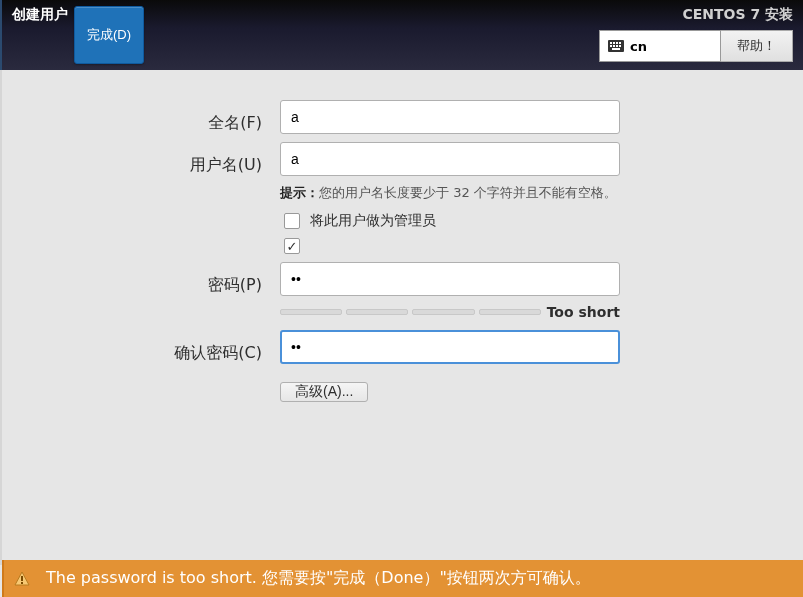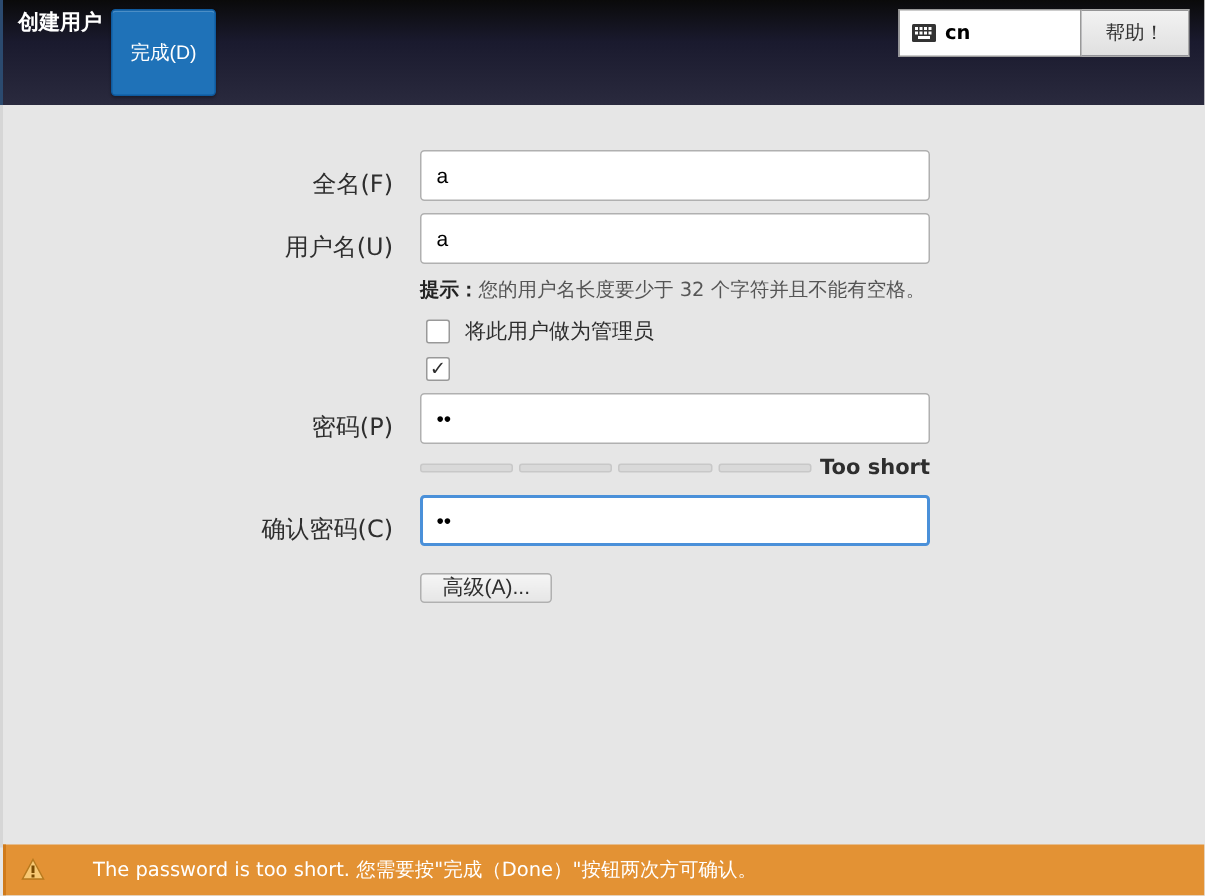--- a/index.html
+++ b/index.html
@@ -142,39 +142,40 @@
   cursor: pointer;
   color: #2e2e2e;
 }
 .warning-bar {
   position: absolute;
   bottom: 0;
   left: 2px;
   right: 0;
   background: #e39234;
   color: #fff;
-  font-size: 13px;
+  font-size: 16px;
   padding: 8px 10px;
   display: flex;
   align-items: center;
-  gap: 32px;
+  gap: 16px;
   border-left: 2px solid #d07a1a;
 }
 .warn-icon svg { width: 16px; height: 16px; display: block; }
 .left-border { position: absolute; left: 0; top: 70px; bottom: 32px; width: 2px; background: #d6d6d6; }
 </style>
 </head>
 <body>
 
 <div class="header">
   <div class="header-left">
     <div class="title">创建用户</div>
     <button class="done-btn">完成(D)</button>
   </div>
   <div class="header-right">
+    <div class="subtitle">CENTOS 7 安装</div>
     <div class="header-bar">
       <div class="kb-box">
         <span class="kb-icon">
           <svg viewBox="0 0 16 12">
               <rect x="0" y="0" width="16" height="12" rx="1" fill="#333"></rect>
               <rect x="2" y="2" width="2" height="2" fill="#fff"></rect>
               <rect x="5" y="2" width="2" height="2" fill="#fff"></rect>
               <rect x="8" y="2" width="2" height="2" fill="#fff"></rect>
               <rect x="11" y="2" width="2" height="2" fill="#fff"></rect>
               <rect x="2" y="5" width="2" height="2" fill="#fff"></rect>

